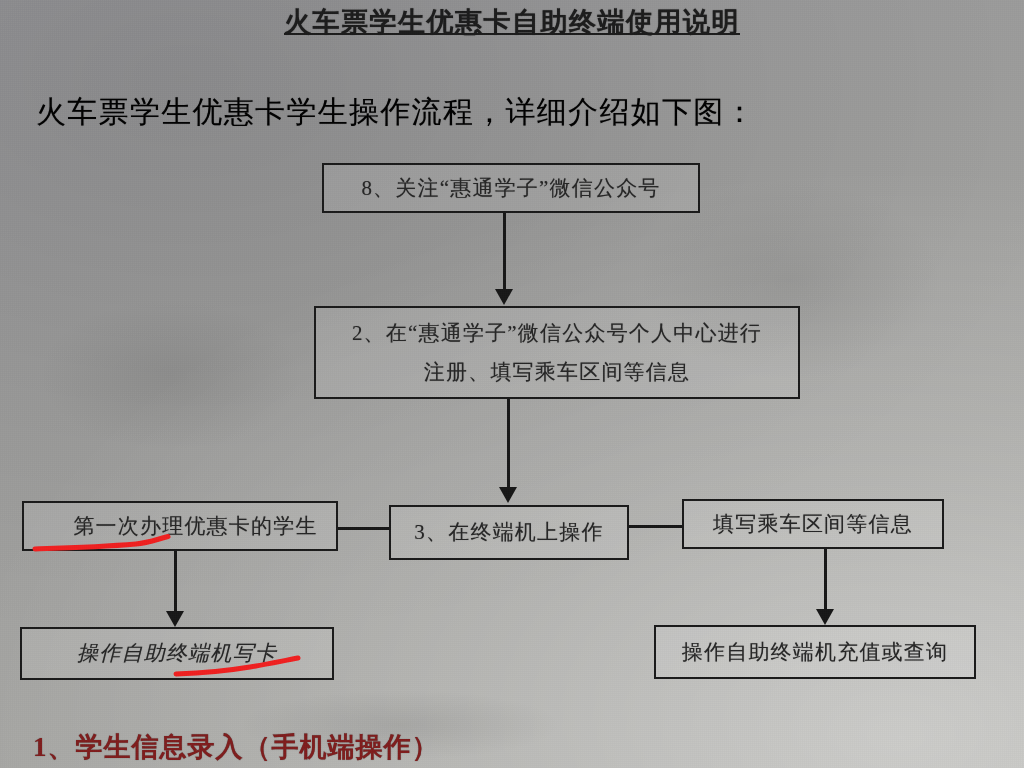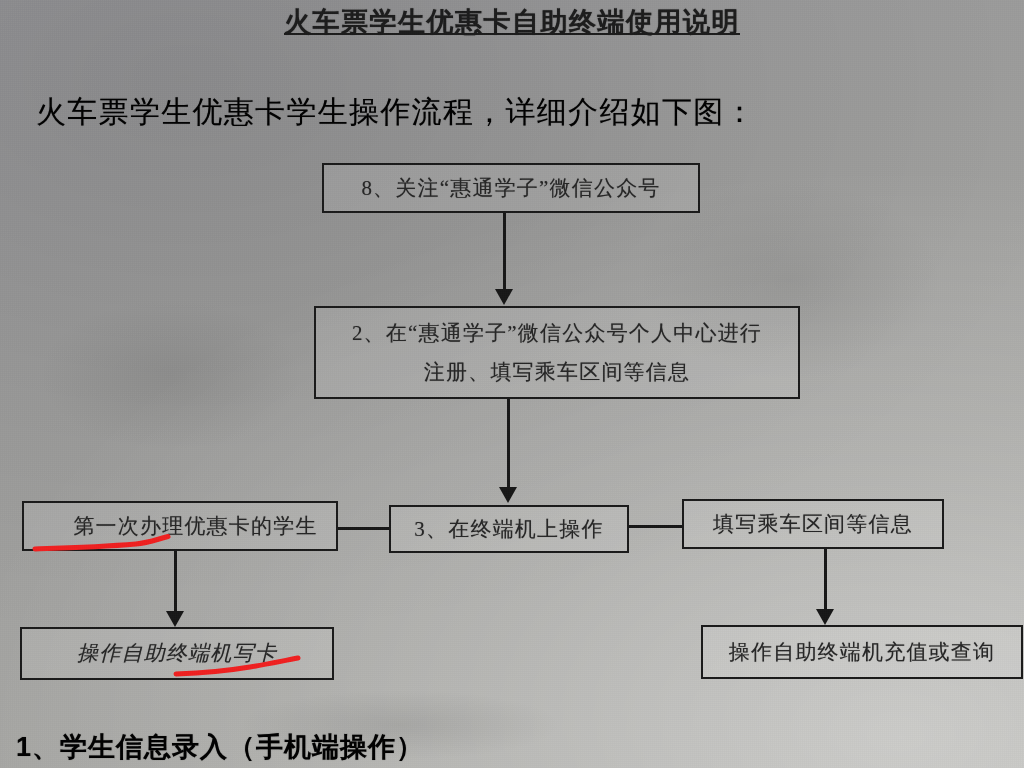--- a/index.html
+++ b/index.html
@@ -61,26 +61,26 @@
   #intro-line {
     position: absolute;
     left: 36px; top: 92px;
     font-size: 30px;
     letter-spacing: 1.3px;
     color: #000000;
     text-shadow: 0 0 0.9px rgba(0,0,0,0.4);
   }
   #section-heading {
     position: absolute;
-    left: 16px; top: 729px;
-    font-family: Liberation Sans, sans-serif;
+    left: 33px; top: 729px;
+    font-family: Liberation Serif, serif;
     font-weight: bold;
     font-size: 27px;
     letter-spacing: 1px;
-    color: #000000;
+    color: #7f1d1d;
     text-shadow: 0 0 1px rgba(0,0,0,0.5);
   }
 
   
   .node {
     position: absolute;
     box-sizing: border-box;
     border: 2.4px solid #1a1a1a;
     background: rgba(255,255,255,0.10);
     display: flex;
@@ -91,25 +91,25 @@
     letter-spacing: 1.2px;
     line-height: 1.75;
     text-align: center;
     text-shadow: 0 0 0.9px rgba(0,0,0,0.35);
   }
   .node .label { padding: 0 10px; display: block; }
 
   #node-1 { left: 322px; top: 163px; width: 378px; height: 50px; }
   #node-2 { left: 272px; top: 306px; width: 486px; height: 93px; margin-left: 42px; }
   #node-2 .label { line-height: 1.85; }
-  #node-3 { left: 389px; top: 505px; width: 240px; height: 48px; }
+  #node-3 { left: 389px; top: 505px; width: 240px; height: 55px; }
   #node-first-time { left: 22px; top: 501px; width: 316px; height: 50px; padding-left: 31px; }
   #node-existing { left: 682px; top: 499px; width: 262px; height: 50px; }
   #node-write-card { left: 20px; top: 627px; width: 314px; height: 53px; font-style: italic; }
-  #node-recharge { left: 654px; top: 625px; width: 322px; height: 54px; margin-left: 47px; }
+  #node-recharge { left: 654px; top: 625px; width: 322px; height: 54px; }
 
   
   .redline {
     position: absolute;
     pointer-events: none;
   }
 
   
   .vline {
     position: absolute;

